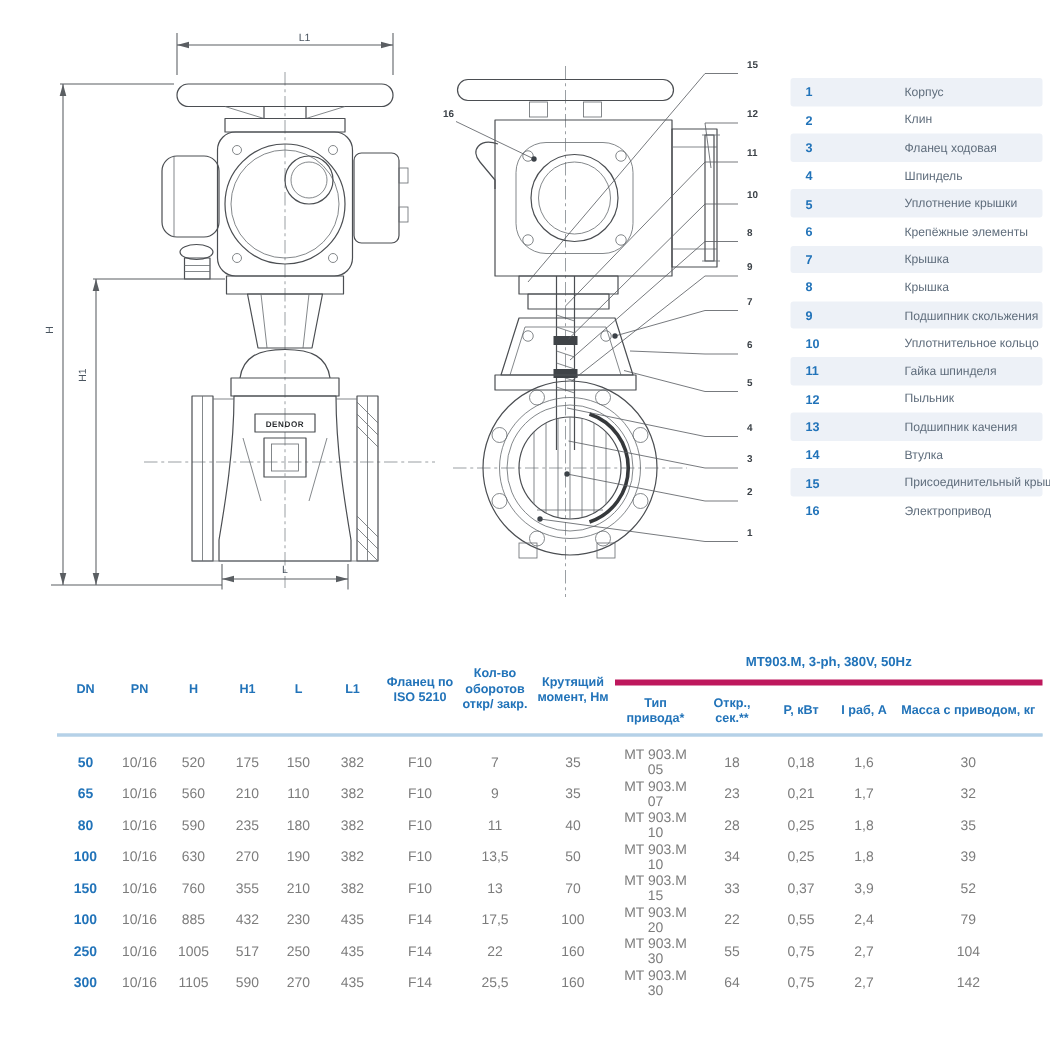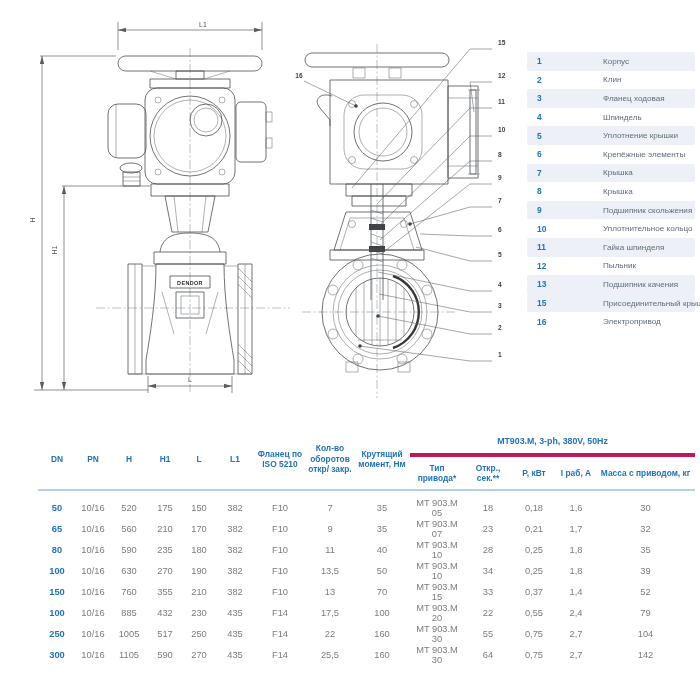--- a/index.html
+++ b/index.html
@@ -273,20 +273,24 @@
         <span class="legend-label">Гайка шпинделя</span>
       </div>
       <div class="legend-row">
         <span class="legend-num">12</span>
         <span class="legend-label">Пыльник</span>
       </div>
       <div class="legend-row shaded">
         <span class="legend-num">13</span>
         <span class="legend-label">Подшипник качения</span>
       </div>
+      <div class="legend-row">
+        <span class="legend-num">14</span>
+        <span class="legend-label">Втулка</span>
+      </div>
       <div class="legend-row shaded">
         <span class="legend-num">15</span>
         <span class="legend-label">Присоединительный крышки</span>
       </div>
       <div class="legend-row">
         <span class="legend-num">16</span>
         <span class="legend-label">Электропривод</span>
       </div>
     </div>
 
@@ -344,21 +348,21 @@
             <td>18</td>
             <td>0,18</td>
             <td>1,6</td>
             <td>30</td>
           </tr>
           <tr>
             <td class="dn">65</td>
             <td>10/16</td>
             <td>560</td>
             <td>210</td>
-            <td>170</td>
+            <td>110</td>
             <td>382</td>
             <td>F10</td>
             <td>9</td>
             <td>35</td>
             <td>MT 903.M 07</td>
             <td>23</td>
             <td>0,21</td>
             <td>1,7</td>
             <td>32</td>
           </tr>
@@ -400,21 +404,21 @@
             <td>760</td>
             <td>355</td>
             <td>210</td>
             <td>382</td>
             <td>F10</td>
             <td>13</td>
             <td>70</td>
             <td>MT 903.M 15</td>
             <td>33</td>
             <td>0,37</td>
-            <td>1,4</td>
+            <td>3,9</td>
             <td>52</td>
           </tr>
           <tr>
             <td class="dn">100</td>
             <td>10/16</td>
             <td>885</td>
             <td>432</td>
             <td>230</td>
             <td>435</td>
             <td>F14</td>

